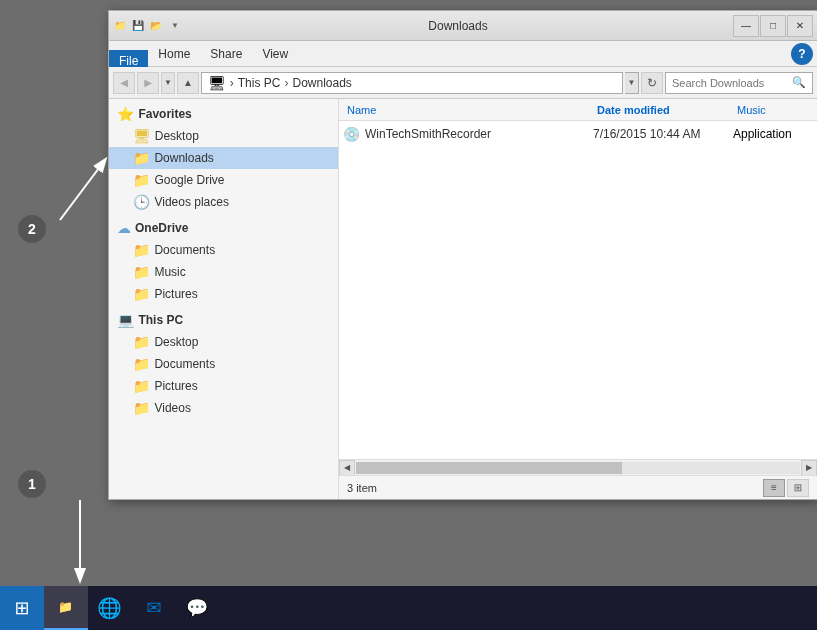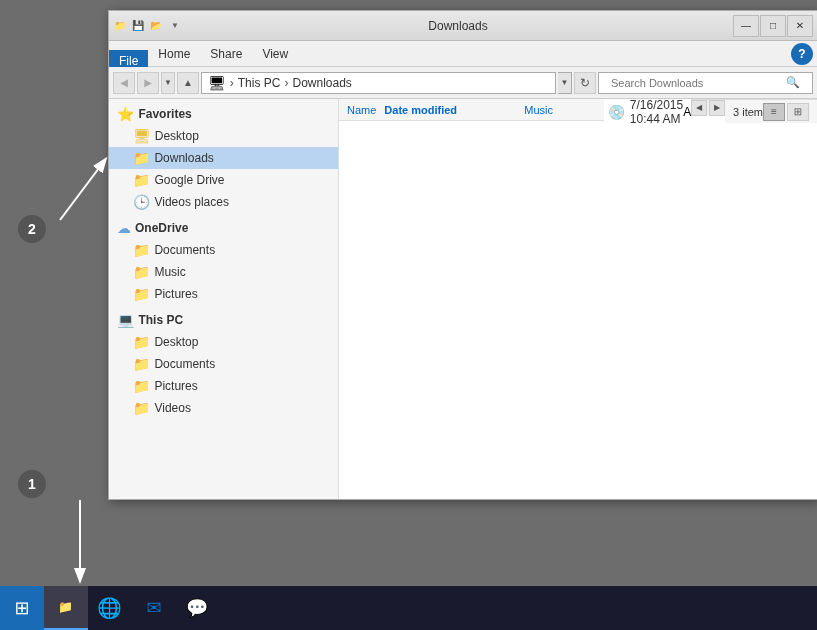--- a/index.html
+++ b/index.html
@@ -230,26 +230,26 @@
       border: 1px solid #ccc;
       display: flex;
       align-items: center;
       justify-content: center;
       cursor: pointer;
       font-size: 12px;
       color: #555;
     }
     .search-box {
       height: 22px;
-      width: 215px;
+      width: 148px;
       background: white;
       border: 1px solid #aaa;
       display: flex;
       align-items: center;
-      padding: 0 12px;
+      padding: 0 6px;
       gap: 4px;
     }
     .search-input {
       border: none;
       outline: none;
       font-size: 11px;
       color: #999;
       background: transparent;
       flex: 1;
       width: 100%;
@@ -310,21 +310,21 @@
     .sidebar-item-icon { font-size: 14px; }
     .sidebar-item-text {
       font-size: 12px;
       color: #333;
     }
 
     
     .content-area {
       flex: 1;
       display: flex;
-      flex-direction: row;
+      flex-direction: column;
       background: white;
       overflow: hidden;
     }
 
     
     .col-headers {
       display: flex;
       align-items: center;
       height: 22px;
       background: #f5f5f5;
@@ -587,20 +587,21 @@
 
         <div class="col-headers">
           <div class="col-header col-name">Name</div>
           <div class="col-header col-date">Date modified</div>
           <div class="col-header col-type">Music</div>
         </div>
 
         <div class="file-list">
           <div class="file-item">
             <span class="file-icon icon-exe">💿</span>
+            <span class="file-name">WinTechSmithRecorder</span>
             <span class="file-date">7/16/2015 10:44 AM</span>
             <span class="file-type">Application</span>
           </div>
         </div>
 
         <div class="h-scrollbar">
           <div class="h-scroll-left">◀</div>
           <div class="h-scroll-track">
             <div class="h-scroll-thumb"></div>
           </div>

